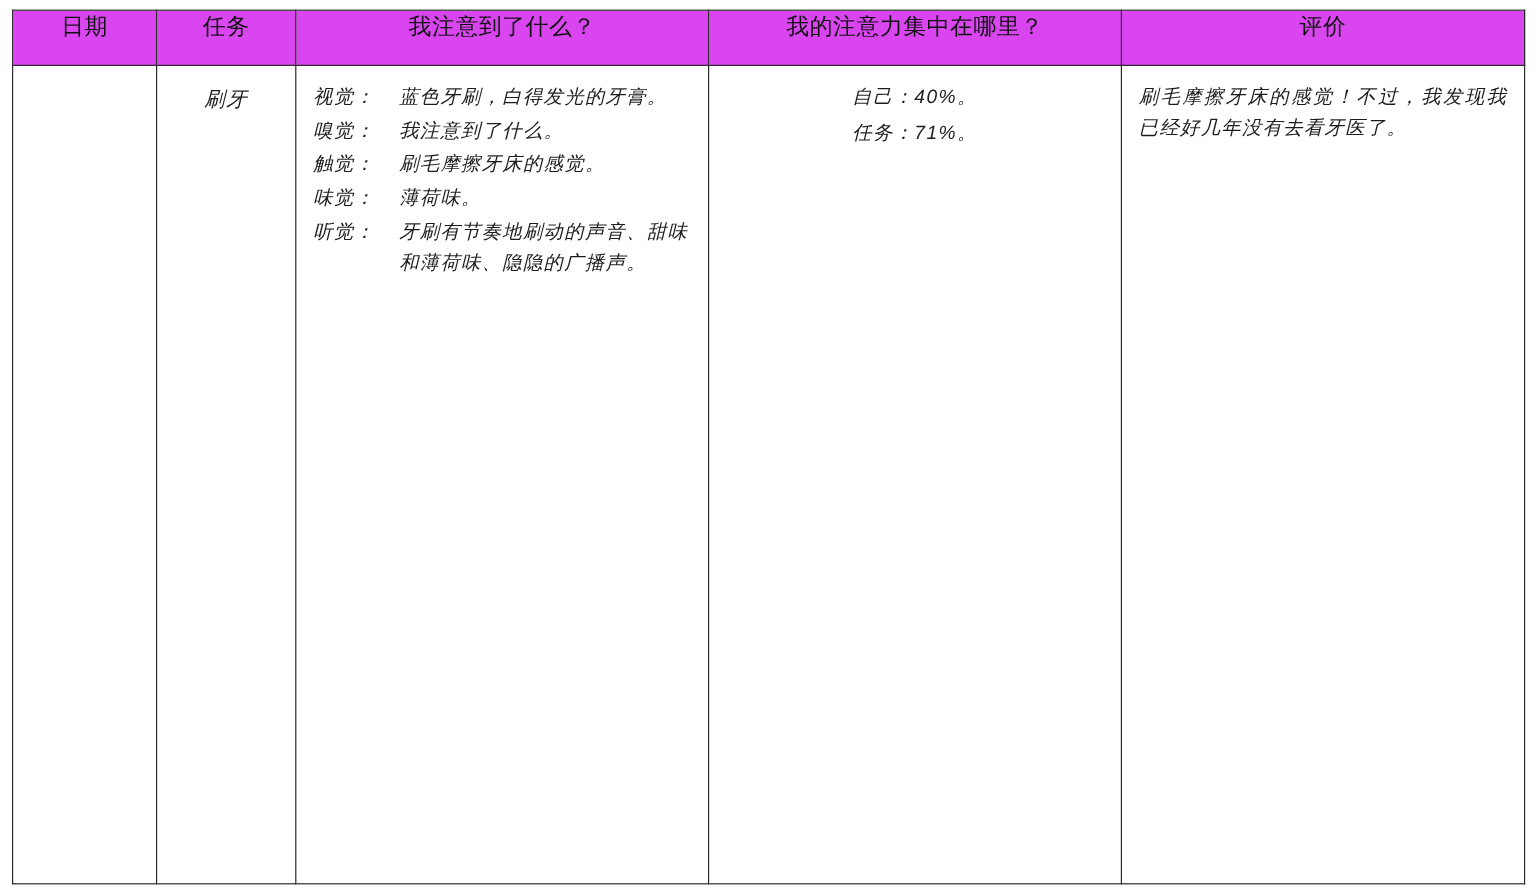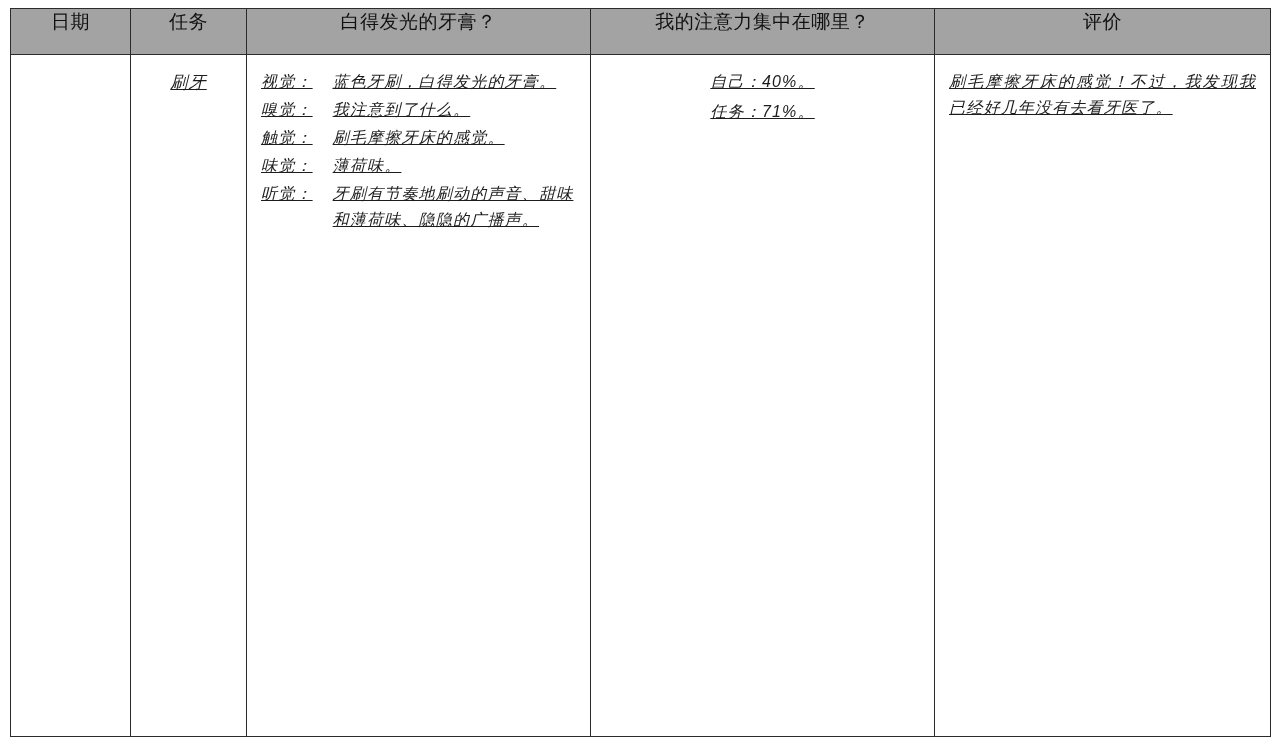--- a/index.html
+++ b/index.html
@@ -27,21 +27,21 @@
     table-layout: fixed;
     border: 1px solid #2b2b2b;
   }
   table.worksheet th,
   table.worksheet td {
     border: 1px solid #2b2b2b;
     vertical-align: top;
     padding: 0;
   }
   thead th {
-    background: #a3a3a3;
+    background: #d946ef;
     height: 45px;
     font-weight: 400;
     font-size: 19px;
     text-align: center;
     vertical-align: middle;
     letter-spacing: 0.5px;
     color: #111;
   }
   
   .col-date   { width: 120px; }
@@ -58,21 +58,20 @@
     font-family: "Liberation Sans", sans-serif;
     font-size: 16px;
     line-height: 1.62;
     color: #1d1d1d;
   }
   .handwritten {
     font-family: "Liberation Sans", sans-serif;
     font-style: italic;
     letter-spacing: 1.2px;
     word-spacing: 2px;
-    text-decoration: underline;
   }
   .task-cell .cell-inner {
     text-align: center;
     padding-top: 14px;
     font-size: 17px;
   }
   
   .sense-list {
     display: block;
   }
@@ -111,21 +110,21 @@
       <col class="col-date">
       <col class="col-task">
       <col class="col-notice">
       <col class="col-focus">
       <col class="col-review">
     </colgroup>
     <thead>
       <tr>
         <th>日期</th>
         <th>任务</th>
-        <th>白得发光的牙膏？</th>
+        <th>我注意到了什么？</th>
         <th>我的注意力集中在哪里？</th>
         <th>评价</th>
       </tr>
     </thead>
     <tbody>
       <tr>
         <td class="date-cell">
           <div class="cell-inner handwritten"></div>
         </td>
         <td class="task-cell">

